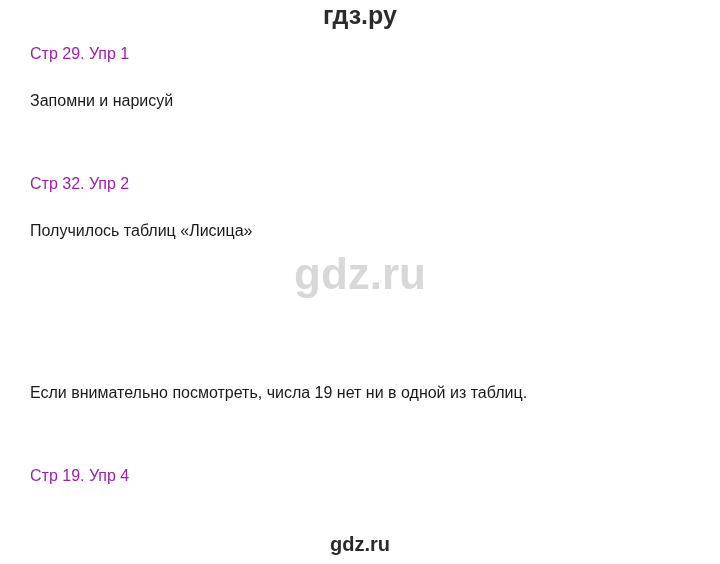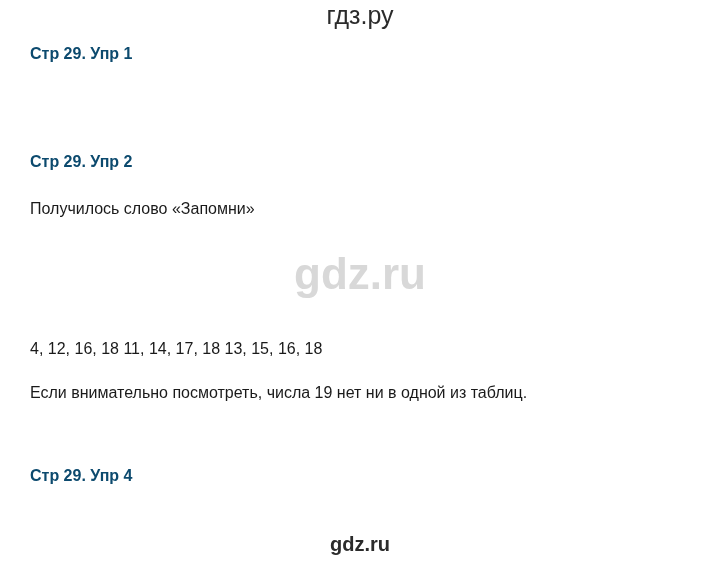--- a/index.html
+++ b/index.html
@@ -20,21 +20,21 @@
     width: 720px;
     height: 564px;
   }
   .top-logo {
     position: absolute;
     top: 0px;
     left: 0;
     width: 720px;
     text-align: center;
     font-size: 25px;
-    font-weight: normal;
+    font-weight: bold;
     color: #2b2b2b;
     letter-spacing: 0px;
     line-height: 30px;
   }
   .bottom-logo {
     position: absolute;
     bottom: 8px;
     left: 0;
     width: 720px;
     text-align: center;
@@ -60,23 +60,22 @@
     left: 30px;
     top: 44px;
     width: 660px;
   }
   .block {
     margin-bottom: 0;
   }
   .heading {
     font-size: 16px;
     line-height: 20px;
-    color: #0c4a6e;
+    color: #a21caf;
     margin: 0 0 26px 0;
-    font-weight: bold;
   }
   .para {
     font-size: 16px;
     line-height: 22px;
     color: #1a1a1a;
     margin: 0;
   }
   .gap-lg { height: 62px; }
   .gap-xl { height: 118px; }
   .spacer-after-nums { height: 22px; }
@@ -87,41 +86,41 @@
 <div class="page">
 
   <div class="top-logo">гдз.ру</div>
 
   <div class="watermark">gdz.ru</div>
 
   <div class="content">
 
     <div class="block">
       <p class="heading">Стр 29. Упр 1</p>
+      <p class="para">Запомни и нарисуй</p>
     </div>
 
     <div class="gap-lg"></div>
 
     <div class="block">
-      <p class="heading">Стр 29. Упр 2</p>
-      <p class="para">Получилось слово «Запомни»</p>
+      <p class="heading">Стр 32. Упр 2</p>
+      <p class="para">Получилось таблиц «Лисица»</p>
     </div>
 
     <div class="gap-xl"></div>
 
     <div class="block">
-      <p class="para">4, 12, 16, 18 11, 14, 17, 18 13, 15, 16, 18</p>
       <div class="spacer-after-nums"></div>
       <p class="para">Если внимательно посмотреть, числа 19 нет ни в одной из таблиц.</p>
     </div>
 
     <div class="gap-lg"></div>
 
     <div class="block">
-      <p class="heading">Стр 29. Упр 4</p>
+      <p class="heading">Стр 19. Упр 4</p>
 
     </div>
 
   </div>
 
   <div class="bottom-logo">gdz.ru</div>
 
 </div>
 
 </body></html>

